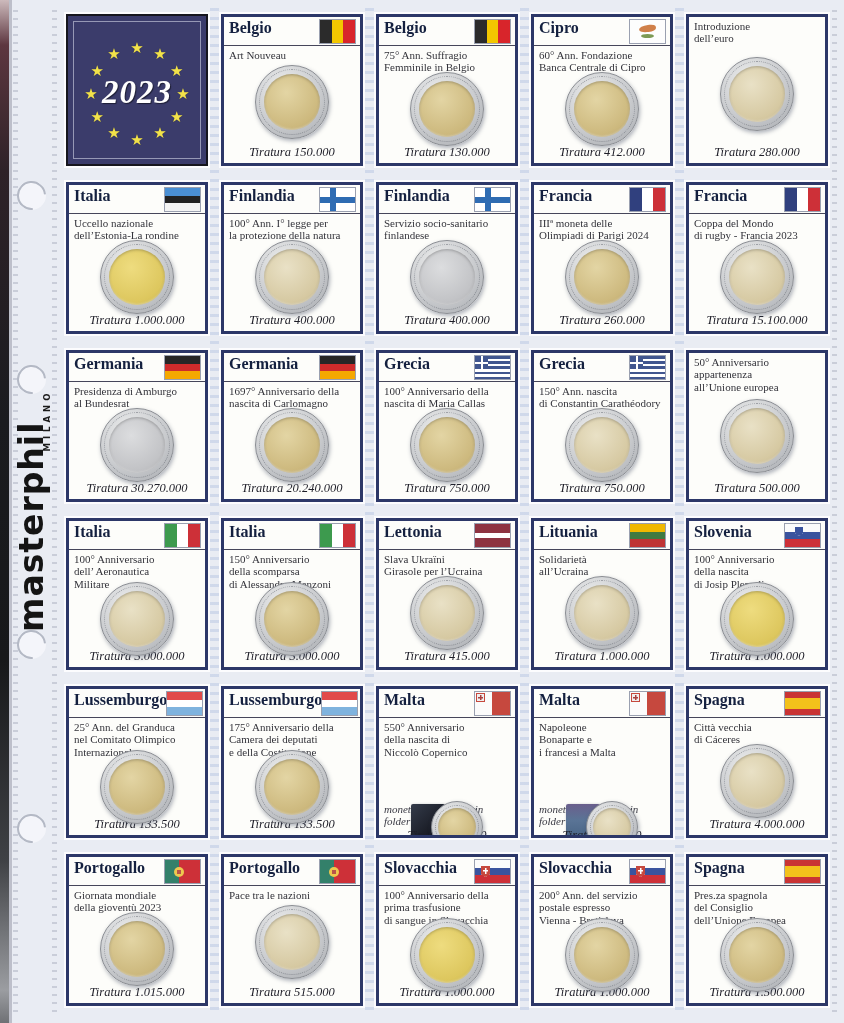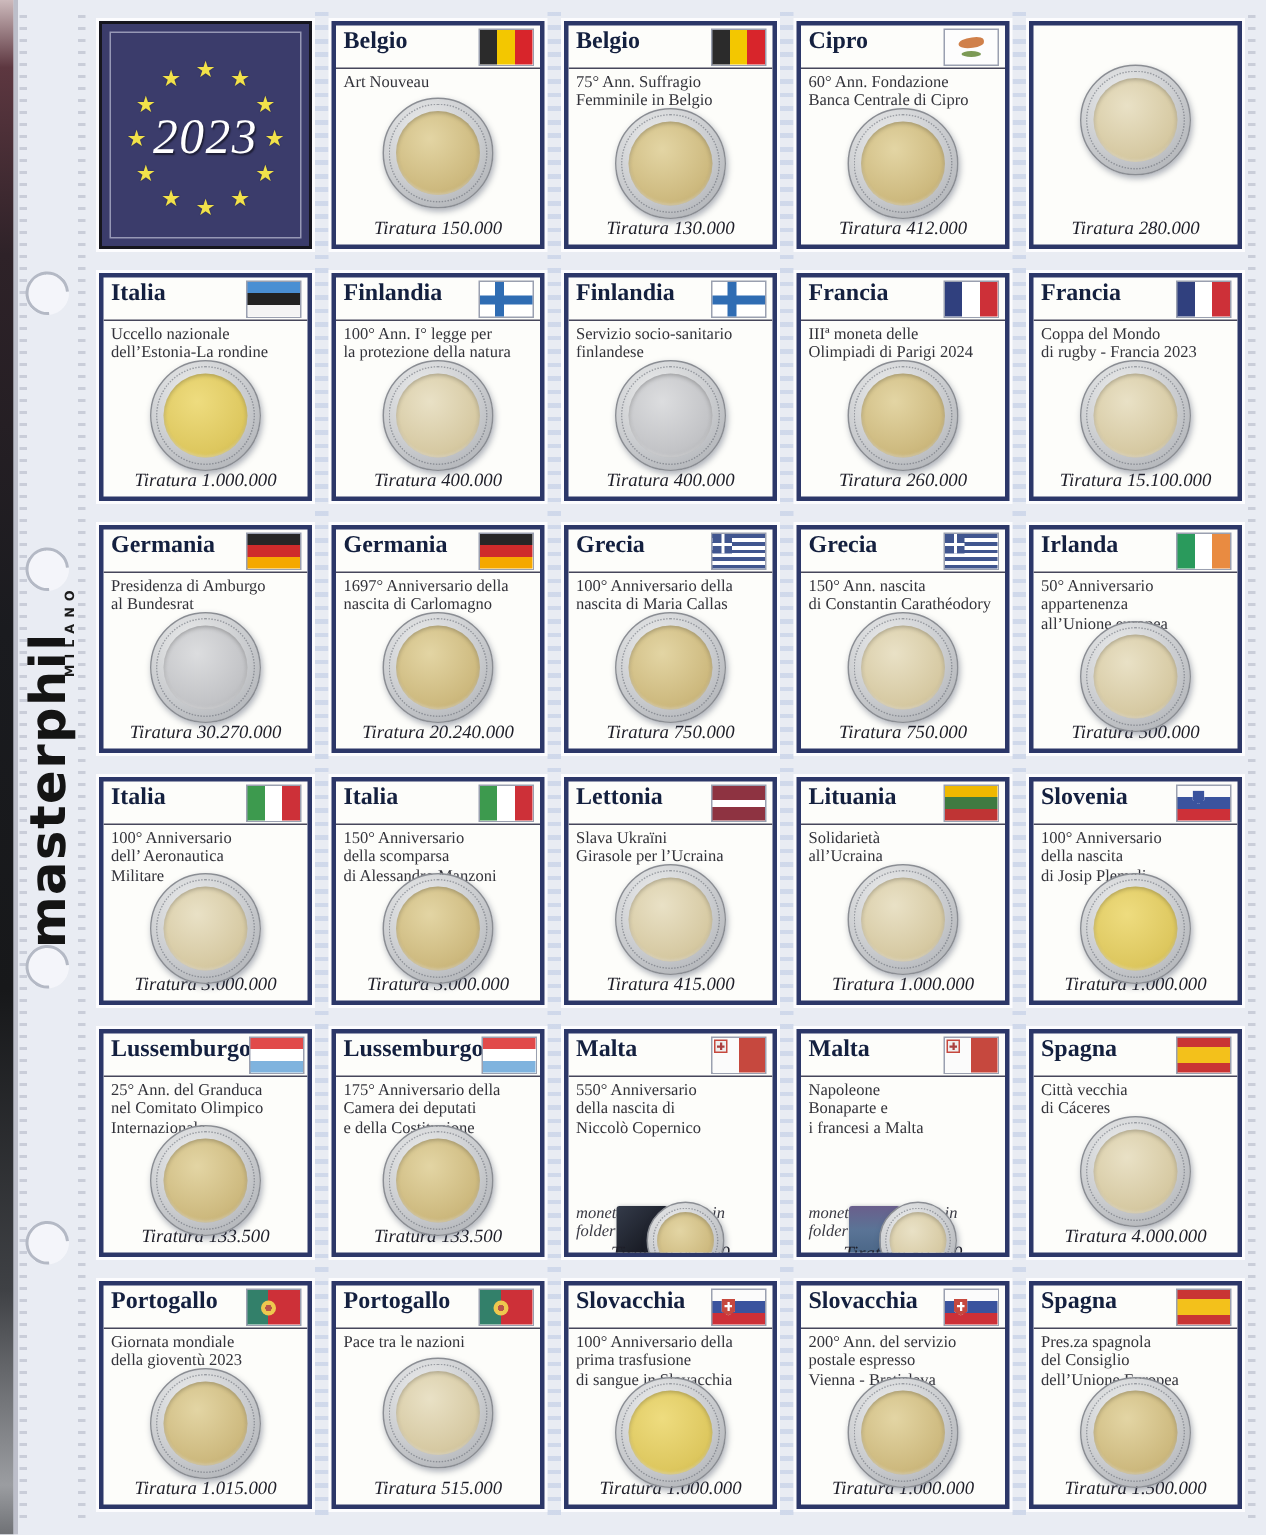--- a/index.html
+++ b/index.html
@@ -32,21 +32,21 @@
   .grid{position:absolute;left:66px;top:14px;width:762px;
     display:grid;grid-template-columns:repeat(5,142px);grid-auto-rows:152px;gap:16px 13px;}
   
   .year-card{position:relative;background:#3b3c6b;border:2px solid #16161e;
     box-shadow:0 0 0 2px rgba(255,255,255,.85);overflow:hidden;}
   .year-card::before{content:"";position:absolute;inset:5px;border:1px solid rgba(225,228,242,.55);}
   .eu-star{position:absolute;left:50%;top:53%;font-size:15px;color:#f2e24a;line-height:1;
     transform:translate(-50%,-50%) rotate(var(--a)) translateY(-46px) rotate(calc(var(--a)*-1));
     text-shadow:0 0 1px rgba(0,0,0,.4);}
   .year-label{position:absolute;left:50%;top:53%;transform:translate(-50%,-54%);
-    font-style:italic;font-weight:normal;font-size:33px;color:#ffffff;letter-spacing:1px;
+    font-style:italic;font-weight:bold;font-size:33px;color:#ffffff;letter-spacing:1px;
     text-shadow:1px 1px 1px rgba(0,0,0,.5);}
   
   .cell{background:#fdfdfa;border:3px solid #2c3768;box-shadow:0 0 0 2px rgba(255,255,255,.85);
     display:flex;flex-direction:column;position:relative;overflow:hidden;}
   .cell-header{display:flex;justify-content:space-between;align-items:flex-start;
     padding:2px 5px 2px 5px;border-bottom:1px solid #46465a;}
   .country{font-weight:bold;font-size:16px;line-height:1.15;color:#14203f;white-space:nowrap;}
   .flag{position:relative;width:35px;height:23px;flex:none;margin-top:1px;
     box-shadow:0 0 0 1px #9aa0b0;}
   .desc{padding:3px 5px 0 5px;font-size:11px;line-height:1.13;color:#33333a;white-space:pre-line;}
@@ -199,20 +199,22 @@
     <div class="coin-wrap">
 
       <span class="coin gold"></span>
     </div>
     <div class="mintage">
       <span>Tiratura</span>
       <span>412.000</span>
     </div>
   </div>
     <div class="cell">
+    <div class="desc">Introduzione
+dell’euro</div>
 
     <div class="coin-wrap">
 
       <span class="coin pale"></span>
     </div>
     <div class="mintage">
       <span>Tiratura</span>
       <span>280.000</span>
     </div>
   </div>
@@ -363,24 +365,20 @@
     <div class="coin-wrap">
 
       <span class="coin pale"></span>
     </div>
     <div class="mintage">
       <span>Tiratura</span>
       <span>750.000</span>
     </div>
   </div>
     <div class="cell">
-    <div class="cell-header">
-      <span class="country">Irlanda</span>
-      <span class="flag ireland"></span>
-    </div>
     <div class="desc">50° Anniversario
 appartenenza
 all’Unione europea</div>
 
     <div class="coin-wrap">
 
       <span class="coin pale"></span>
     </div>
     <div class="mintage">
       <span>Tiratura</span>

